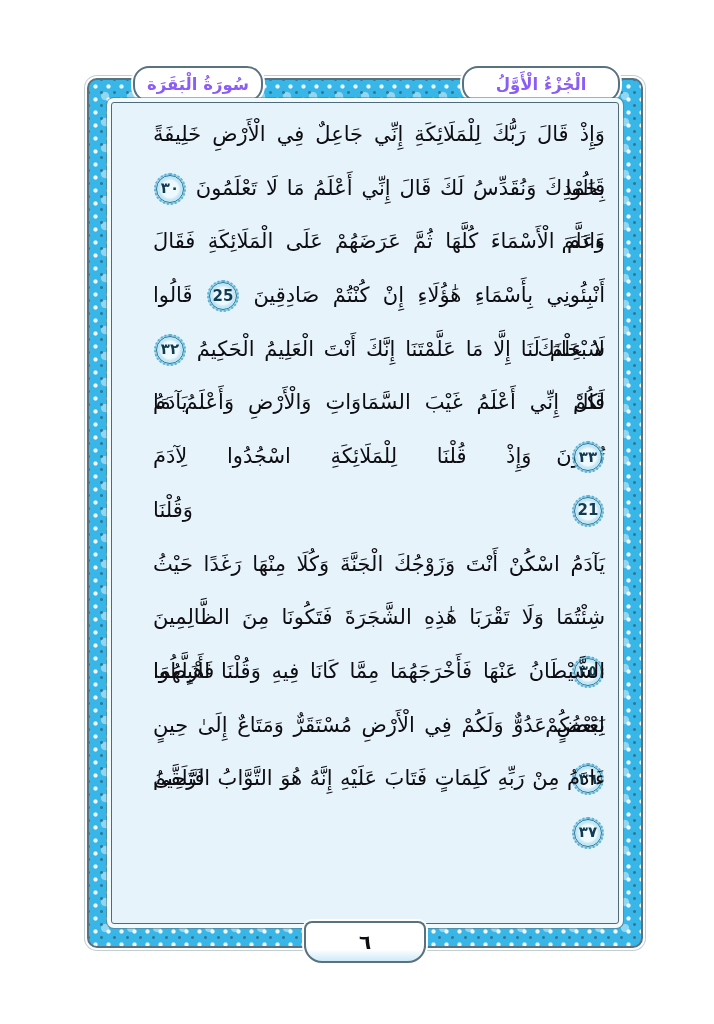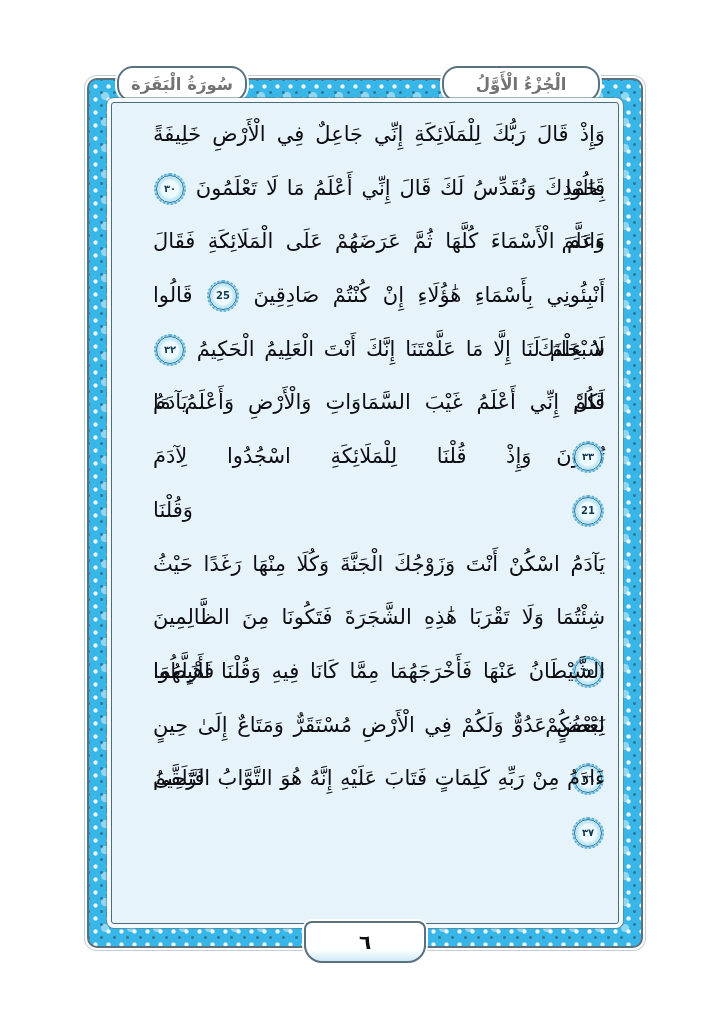--- a/index.html
+++ b/index.html
@@ -45,35 +45,36 @@
   .qtext{letter-spacing:0;}
 
   
   .ayah-marker{
     display:inline-flex;align-items:center;justify-content:center;
     width:26px;height:26px;border-radius:50%;
     background:radial-gradient(circle,#eef9fd 45%,#bfe6f4 60%,#d8f0f9 100%);
     border:1px solid #2e7294;
     outline:2px dotted #59b4d8;outline-offset:0px;
     box-shadow:0 0 0 1.5px rgba(137,205,232,0.8);
-    font-size:10px;font-weight:700;color:#123a52;
+    font-size:15px;font-weight:700;color:#123a52;
     vertical-align:middle;margin:0 3px;
     line-height:1;
   }
 
   
   .cartouche{
     position:absolute;top:-14px;height:32px;
     background:#ffffff;border:2px solid #5a7280;border-radius:16px;
     display:flex;align-items:center;justify-content:center;
     box-shadow:0 0 0 2px #ffffff;
-    font-size:16.5px;font-weight:700;color:#737373;
+    font-size:16.5px;font-weight:700;color:#8b5cf6;
     direction:rtl;
+    margin-left:16px;
   }
-  .cartouche-juz{right:41px;width:154px;}
+  .cartouche-juz{right:21px;width:154px;}
   .cartouche-surah{left:28px;width:126px;}
 
   
   .page-num-cartouche{
     position:absolute;bottom:-17px;left:50%;transform:translateX(-50%);
     width:118px;height:38px;
     background:linear-gradient(#ffffff 70%,#cdeaf6 100%);
     border:2px solid #5a7280;border-radius:8px 8px 18px 18px;
     display:flex;align-items:center;justify-content:center;
     box-shadow:0 0 0 2px #ffffff;

